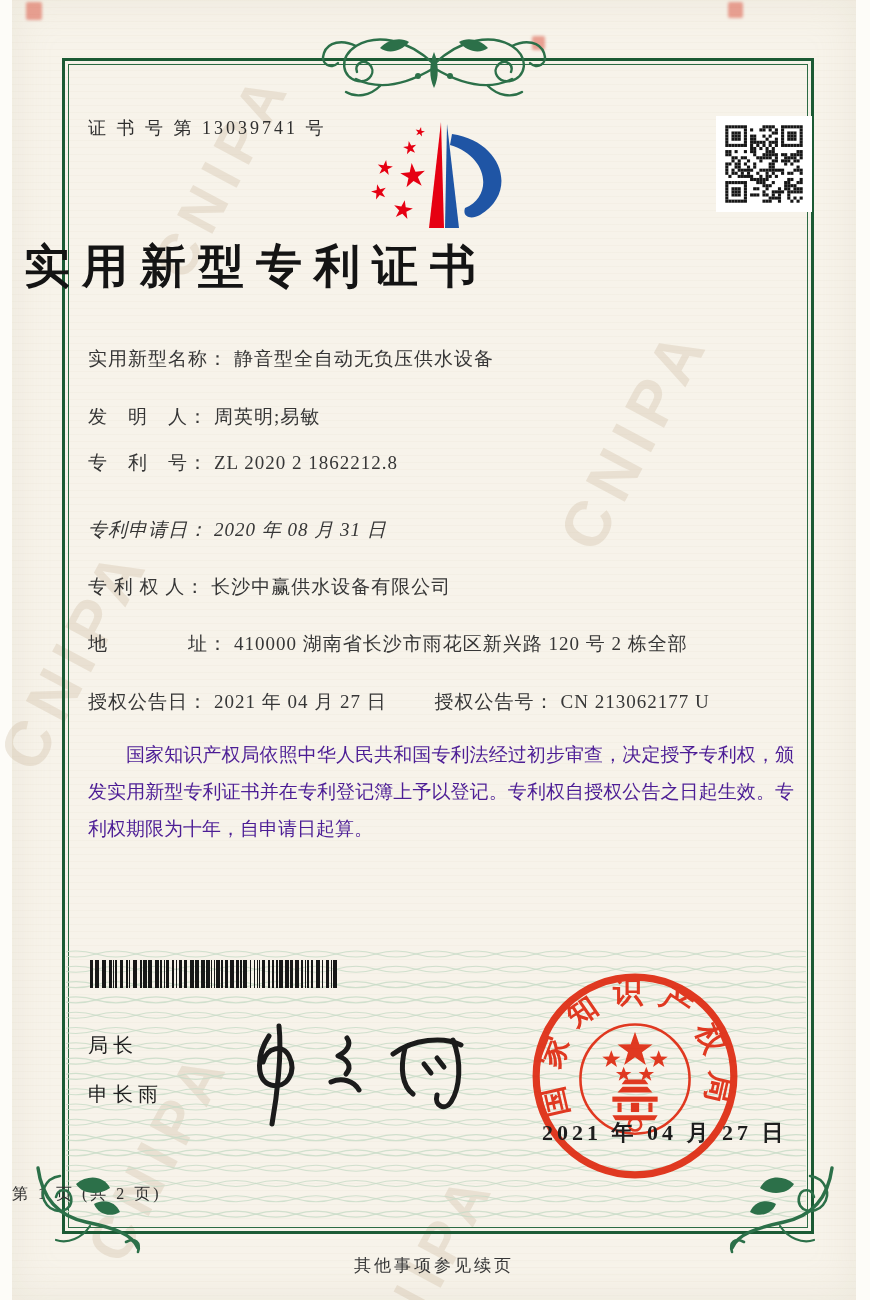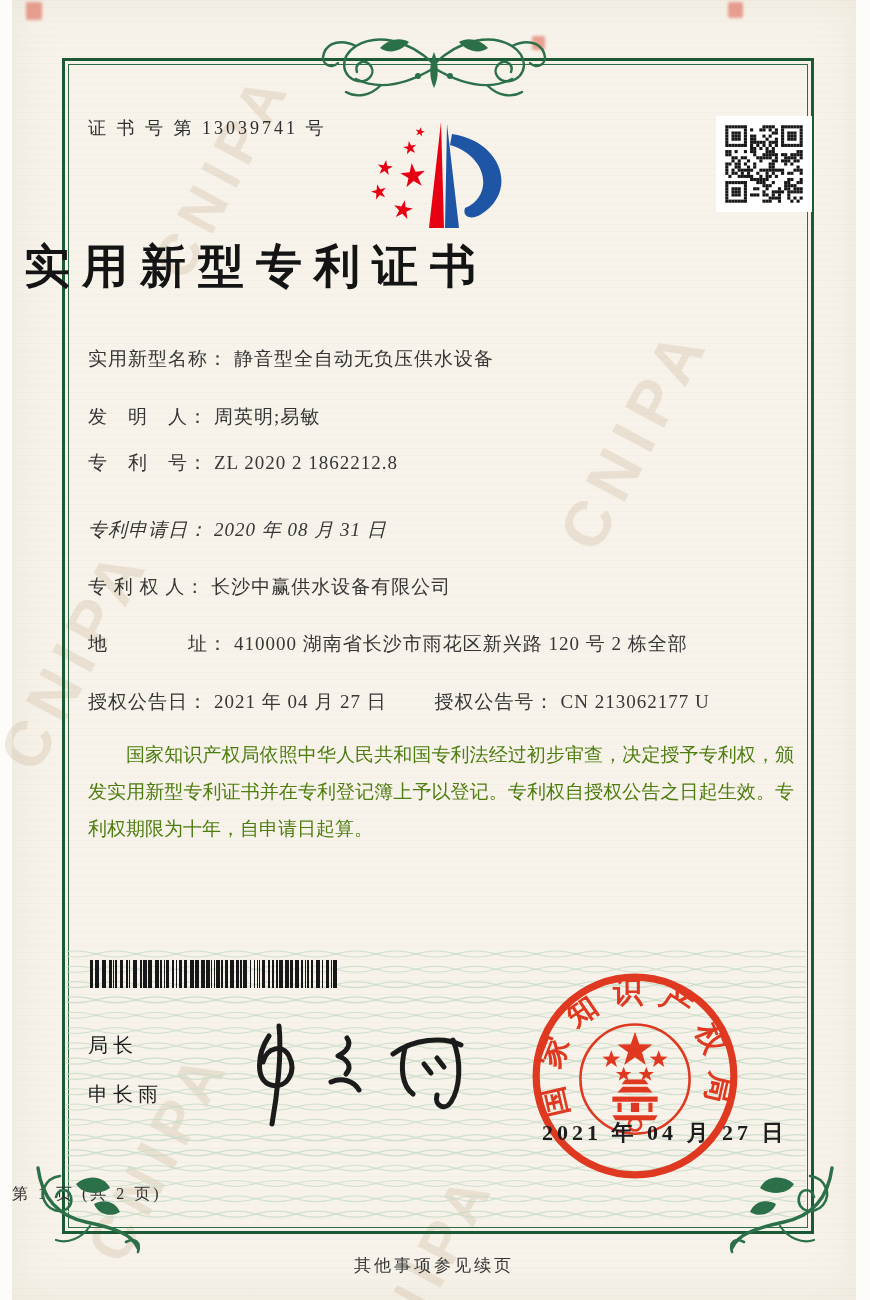--- a/index.html
+++ b/index.html
@@ -29,21 +29,21 @@
   .title{position:absolute;left:0;top:236px;width:844px;
          font-size:46px;font-weight:700;letter-spacing:12px;color:#141414;padding-left:12px;box-sizing:border-box;}
   
   .rows{position:absolute;left:76px;top:346px;width:706px;font-size:19px;color:#363636;}
   .row{position:absolute;left:0;white-space:nowrap;letter-spacing:1px;}
   .row .lab{margin-right:6px;}
   .r0{top:0px;} .r1{top:58px;} .r2{top:104px;} .r3{top:171px;font-style:italic;} .r4{top:228px;} .r5{top:285px;} .r6{top:343px;}
   .pair2{margin-left:42px;}
   
   .body-text{position:absolute;left:76px;top:736px;width:706px;font-size:19px;line-height:37px;
-             text-align:justify;color:#4d7c0f;}
+             text-align:justify;color:#4c1d95;}
   .body-text p{margin:0;text-indent:2em;}
   
   .waves{position:absolute;left:54px;top:946px;pointer-events:none;}
   .barcode{position:absolute;left:78px;top:960px;}
   .officials{position:absolute;left:76px;top:1032px;font-size:20px;letter-spacing:5px;color:#222;}
   .officials .name{margin-top:22px;}
   .signature{position:absolute;left:213px;top:1010px;}
   .seal{position:absolute;left:519px;top:972px;opacity:.93;}
   .seal-date{position:absolute;left:530px;top:1118px;font-size:22px;letter-spacing:4px;color:#1d1d1d;
              font-weight:700;}

